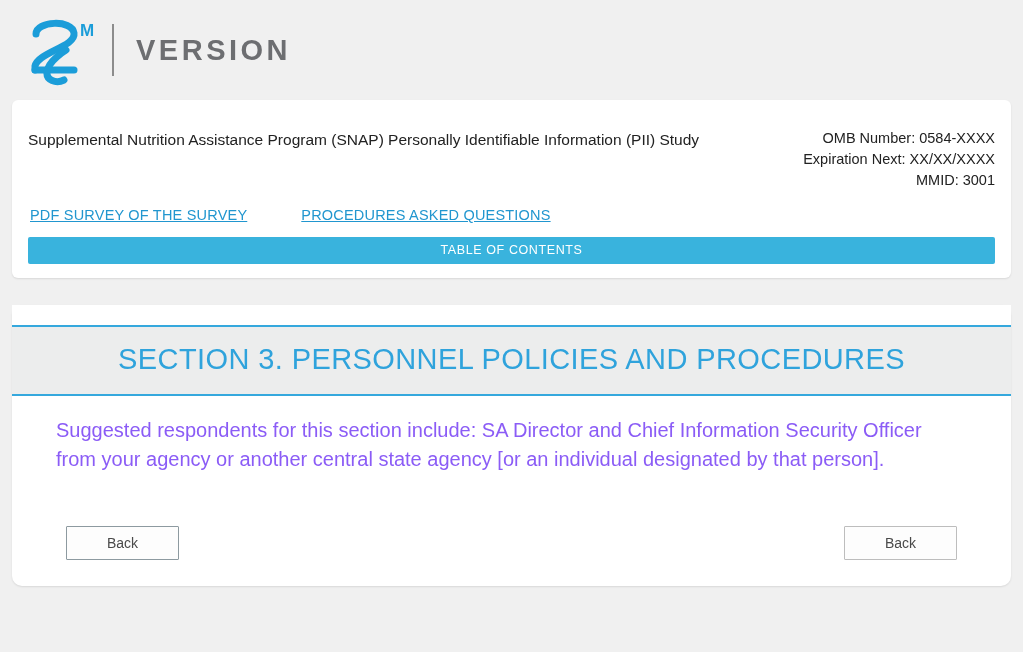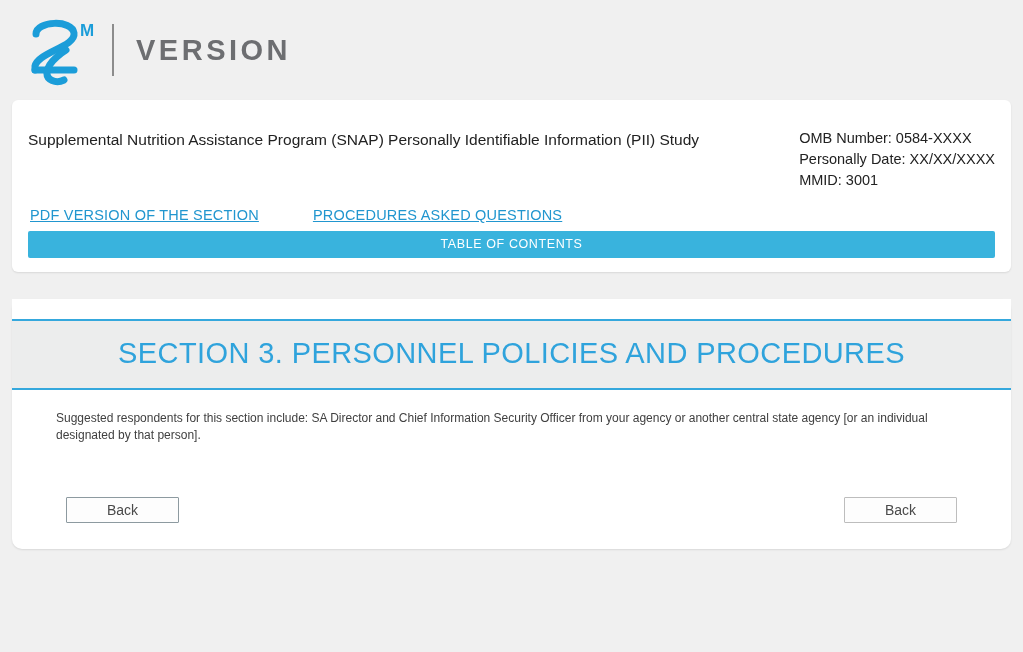--- a/index.html
+++ b/index.html
@@ -60,21 +60,21 @@
     align-items: flex-start;
   }
   .study-title {
     font-size: 15.5px;
     color: #222;
     padding-top: 2px;
     max-width: 740px;
     line-height: 1.3;
   }
   .omb-block {
-    text-align: left;
+    text-align: right;
     font-size: 14.5px;
     line-height: 1.45;
     color: #222;
     white-space: nowrap;
   }
   .omb-mmid { font-weight: normal; }
 
   .link-row {
     margin-top: 16px;
     display: flex;
@@ -83,21 +83,21 @@
     padding-left: 2px;
   }
   .doc-link {
     color: #2196cf;
     font-size: 14.5px;
     text-decoration: underline;
     letter-spacing: 0.2px;
     cursor: pointer;
   }
   .toc-bar {
-    margin-top: 8px;
+    margin-top: 14px;
     background: #39b3dd;
     color: #ffffff;
     text-align: center;
     font-size: 12.5px;
     letter-spacing: 0.6px;
     padding: 6px 0 7px 0;
     cursor: pointer;
     border-radius: 2px;
   }
 
@@ -122,34 +122,34 @@
     color: #2fa3dc;
     font-size: 29px;
     letter-spacing: 0.4px;
     font-weight: normal;
     margin: 0;
   }
   .section-body {
     padding: 20px 44px 0 44px;
   }
   .section-body p {
-    font-size: 12px;
+    font-size: 20px;
     line-height: 1.45;
     margin: 0 0 20px 0;
-    color: #404040;
+    color: #8b5cf6;
   }
 
   .nav-row {
     display: flex;
     justify-content: space-between;
     padding: 32px 54px 8px 54px;
   }
   .nav-btn {
     width: 113px;
-    height: 26px;
+    height: 34px;
     background: #fdfdfd;
     border: 1px solid #bdbdbd;
     font-size: 14px;
     color: #4a4a4a;
     font-family: "Liberation Sans", sans-serif;
     cursor: pointer;
     border-radius: 1px;
   }
   .nav-btn.back { border-color: #8d9aa0; }
 </style>
@@ -169,26 +169,26 @@
   </div>
   <div class="logo-divider"></div>
   <div class="logo-word">VERSION</div>
 </div>
 
 <div class="card info-card">
   <div class="info-row">
     <div class="study-title">Supplemental Nutrition Assistance Program (SNAP) Personally Identifiable Information (PII) Study</div>
     <div class="omb-block">
       <div>OMB Number: 0584-XXXX</div>
-      <div>Personally Date: XX/XX/XXXX</div>
+      <div>Expiration Next: XX/XX/XXXX</div>
       <div class="omb-mmid">MMID: 3001</div>
     </div>
   </div>
   <div class="link-row">
-    <a class="doc-link">PDF VERSION OF THE SECTION</a>
+    <a class="doc-link">PDF SURVEY OF THE SURVEY</a>
     <a class="doc-link">PROCEDURES ASKED QUESTIONS</a>
   </div>
   <div class="toc-bar">TABLE OF CONTENTS</div>
 </div>
 
 <div class="card section-card">
   <div class="section-head-spacer"></div>
   <div class="section-head">
     <h1 class="section-title">SECTION 3. PERSONNEL POLICIES AND PROCEDURES</h1>
   </div>

